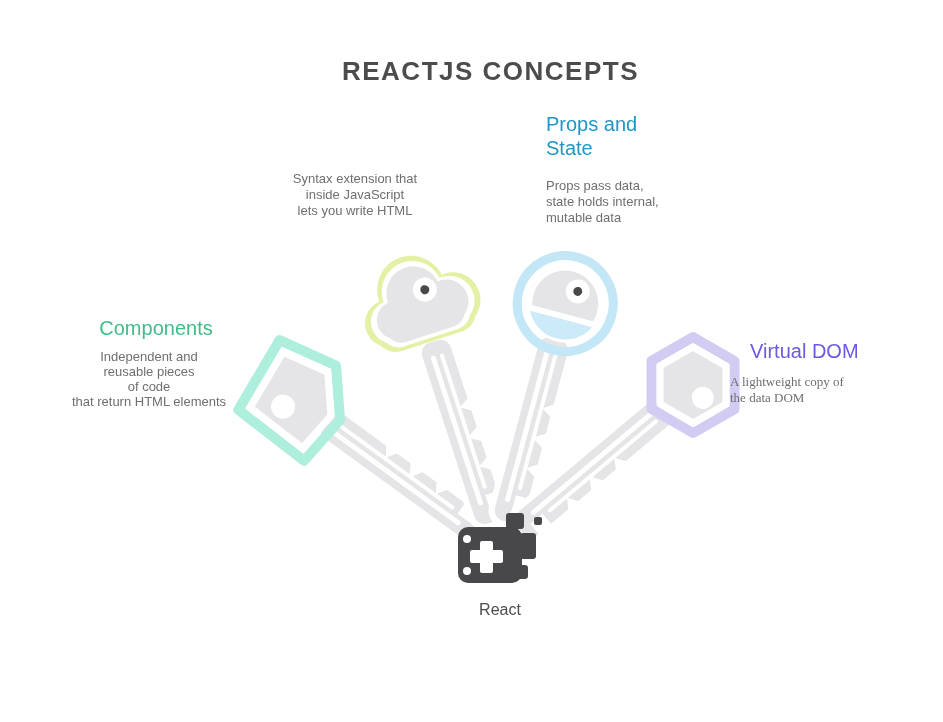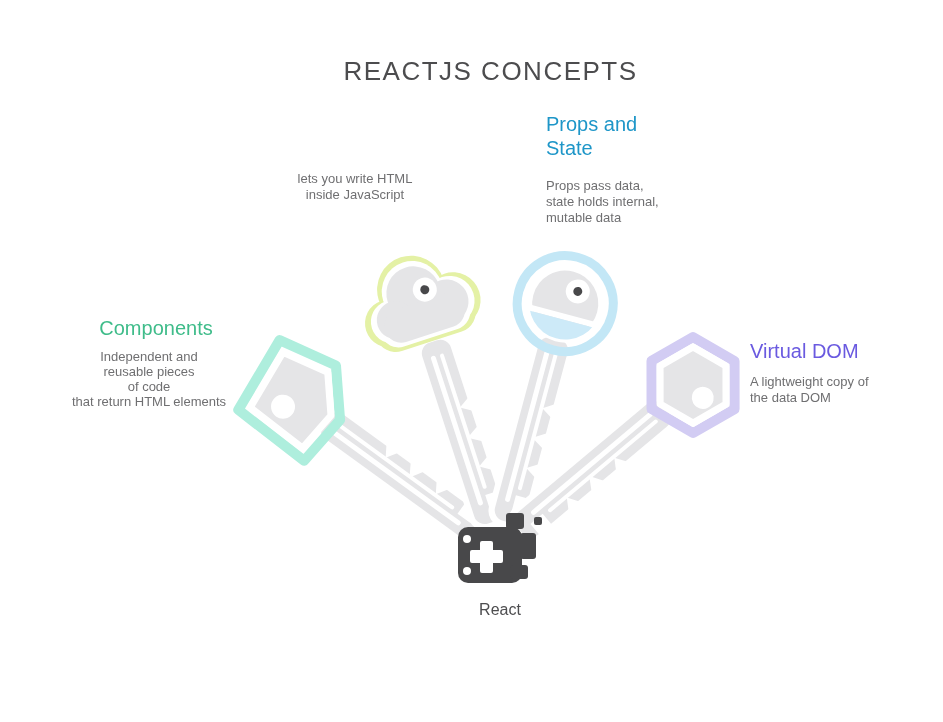--- a/index.html
+++ b/index.html
@@ -5,33 +5,33 @@
   html,body{margin:0;padding:0;}
   body{
     width:943px;height:722px;position:relative;background:#ffffff;
     font-family:"Liberation Sans", sans-serif;overflow:hidden;
   }
   .canvas{position:absolute;inset:0;width:943px;height:722px;}
   svg.keys{position:absolute;left:0;top:0;z-index:0;}
   .txt{position:absolute;z-index:2;}
   .title{
     top:56px;left:38px;width:905px;text-align:center;
-    font-size:26px;font-weight:normal;letter-spacing:1.5px;
+    font-size:26px;font-weight:bold;letter-spacing:1.5px;
     color:var(--heading_text);
   }
   .concept-label{font-weight:normal;font-size:20px;line-height:24px;}
   .lbl-jsx{top:134px;left:346px;width:120px;text-align:center;color:var(--jsx);}
   .lbl-props{top:112px;left:546px;width:160px;text-align:left;color:var(--props_state);}
   .lbl-components{top:316px;left:80px;width:152px;text-align:center;color:var(--components);}
   .lbl-vdom{top:339px;left:750px;width:160px;text-align:left;color:var(--virtual_dom);}
   .desc{font-size:13px;line-height:16px;color:var(--body_text);}
   .desc-jsx{top:171px;left:262px;width:186px;text-align:center;}
   .desc-props{top:178px;left:546px;width:175px;text-align:left;}
   .desc-components{top:349px;left:58px;width:182px;text-align:center;line-height:15px;}
-  .desc-vdom{top:374px;left:750px;width:168px;text-align:left;}
+  .desc-vdom{top:374px;left:730px;width:168px;text-align:left;font-family:Liberation Serif, serif;}
   .footer-icon{top:509px;left:450px;width:96px;height:80px;}
   .footer-text{
     top:600px;left:420px;width:160px;text-align:center;
     font-size:16px;line-height:20px;font-weight:400;color:var(--footer_text);
   }
 </style>
 </head>
 <body>
 
 <div class="canvas">
@@ -99,22 +99,23 @@
         <use href="#hexShape" transform="scale(1.26)" fill="none" stroke-width="8" stroke-linejoin="round" stroke="#d2ccf3"></use>
         <use href="#hexShape" style="fill:var(--key_gray)" stroke="#ffffff" stroke-width="7" stroke-linejoin="round"></use>
         <circle cx="16" cy="-2" r="11" fill="#ffffff"></circle>
       </g>
     </g>
   </svg>
 
   <div class="txt title">REACTJS CONCEPTS</div>
 
   <div class="txt desc desc-jsx">
+    <div>Syntax extension that</div>
+    <div>inside JavaScript</div>
     <div>lets you write HTML</div>
-    <div>inside JavaScript</div>
   </div>
 
   <div class="txt concept-label lbl-props">
     <div>Props and</div>
     <div>State</div>
   </div>
   <div class="txt desc desc-props">
     <div>Props pass data,</div>
     <div>state holds internal,</div>
     <div>mutable data</div>

